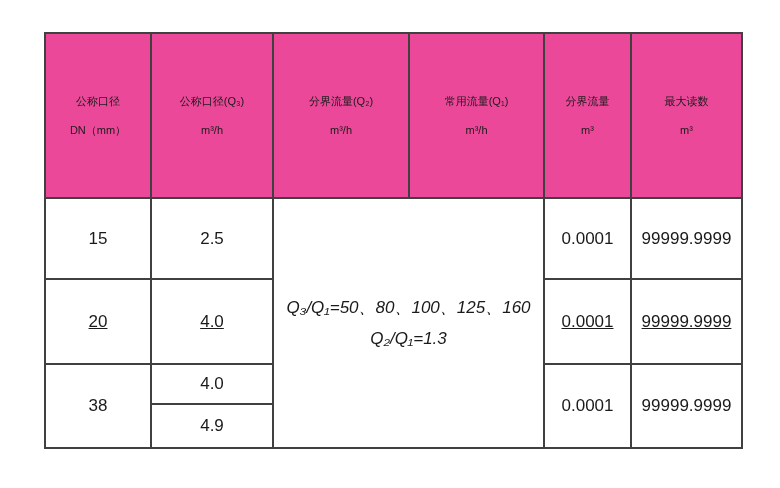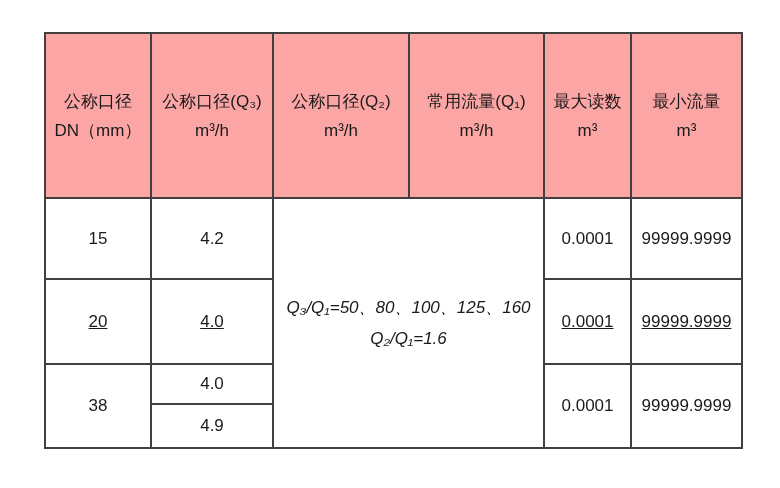--- a/index.html
+++ b/index.html
@@ -30,23 +30,23 @@
   }
   .spec-table th,
   .spec-table td {
     border: 2px solid #404040;
     text-align: center;
     vertical-align: middle;
     padding: 0;
     overflow: hidden;
   }
   .spec-table th {
-    background: #fca5a5;
+    background: #ec4899;
     font-weight: normal;
-    font-size: 17px;
+    font-size: 11px;
     line-height: 29px;
   }
   .spec-table td {
     background: #ffffff;
     font-size: 17px;
   }
   tr.header-row { height: 165px; }
   tr.row-1 { height: 81px; }
   tr.row-2 { height: 85px; text-decoration: underline; }
   tr.row-3a { height: 40px; }
@@ -74,44 +74,44 @@
       <tr class="header-row">
         <th>
           <div>公称口径</div>
           <div>DN（mm）</div>
         </th>
         <th>
           <div>公称口径(Q₃)</div>
           <div>m³/h</div>
         </th>
         <th>
-          <div>公称口径(Q₂)</div>
+          <div>分界流量(Q₂)</div>
           <div>m³/h</div>
         </th>
         <th>
           <div>常用流量(Q₁)</div>
           <div>m³/h</div>
         </th>
         <th>
-          <div>最大读数</div>
+          <div>分界流量</div>
           <div>m³</div>
         </th>
         <th>
-          <div>最小流量</div>
+          <div>最大读数</div>
           <div>m³</div>
         </th>
       </tr>
     </thead>
     <tbody>
       <tr class="row-1">
         <td>15</td>
-        <td>4.2</td>
+        <td>2.5</td>
         <td class="merged-ratio-cell" rowspan="4" colspan="2">
           <div>Q₃/Q₁=50、80、100、125、160</div>
-          <div>Q₂/Q₁=1.6</div>
+          <div>Q₂/Q₁=1.3</div>
         </td>
         <td>0.0001</td>
         <td>99999.9999</td>
       </tr>
       <tr class="row-2">
         <td>20</td>
         <td>4.0</td>
         <td>0.0001</td>
         <td>99999.9999</td>
       </tr>

